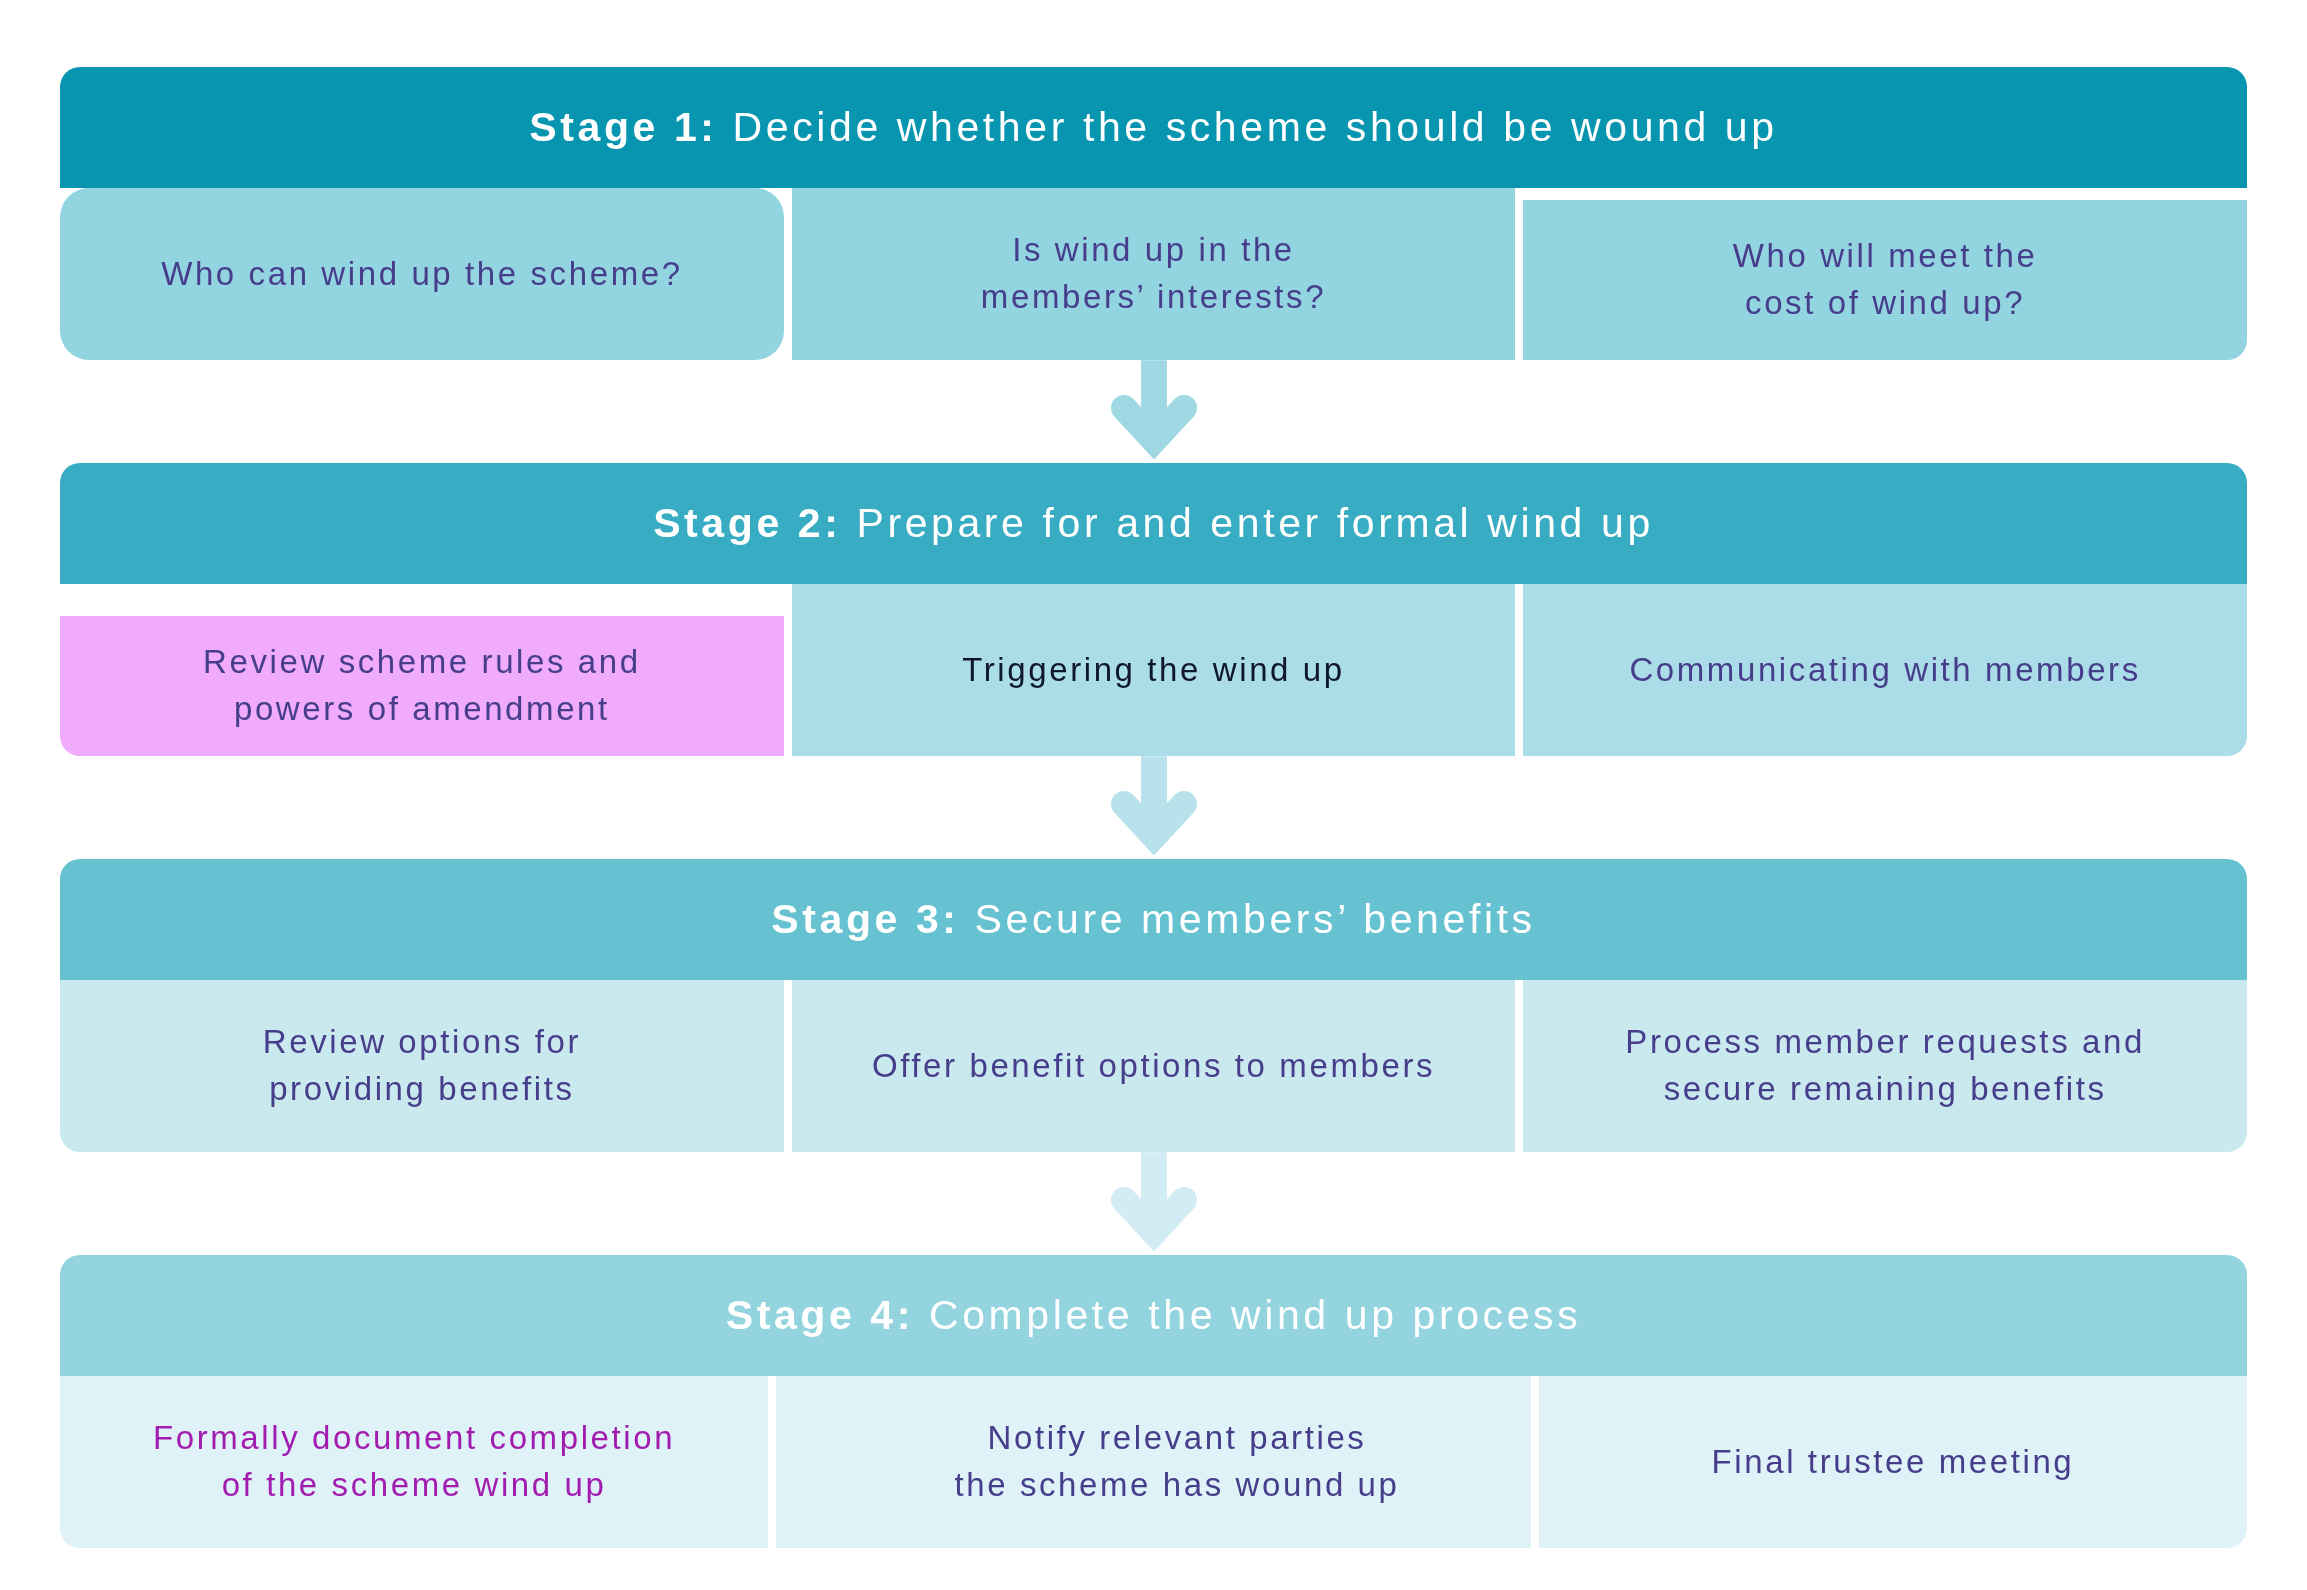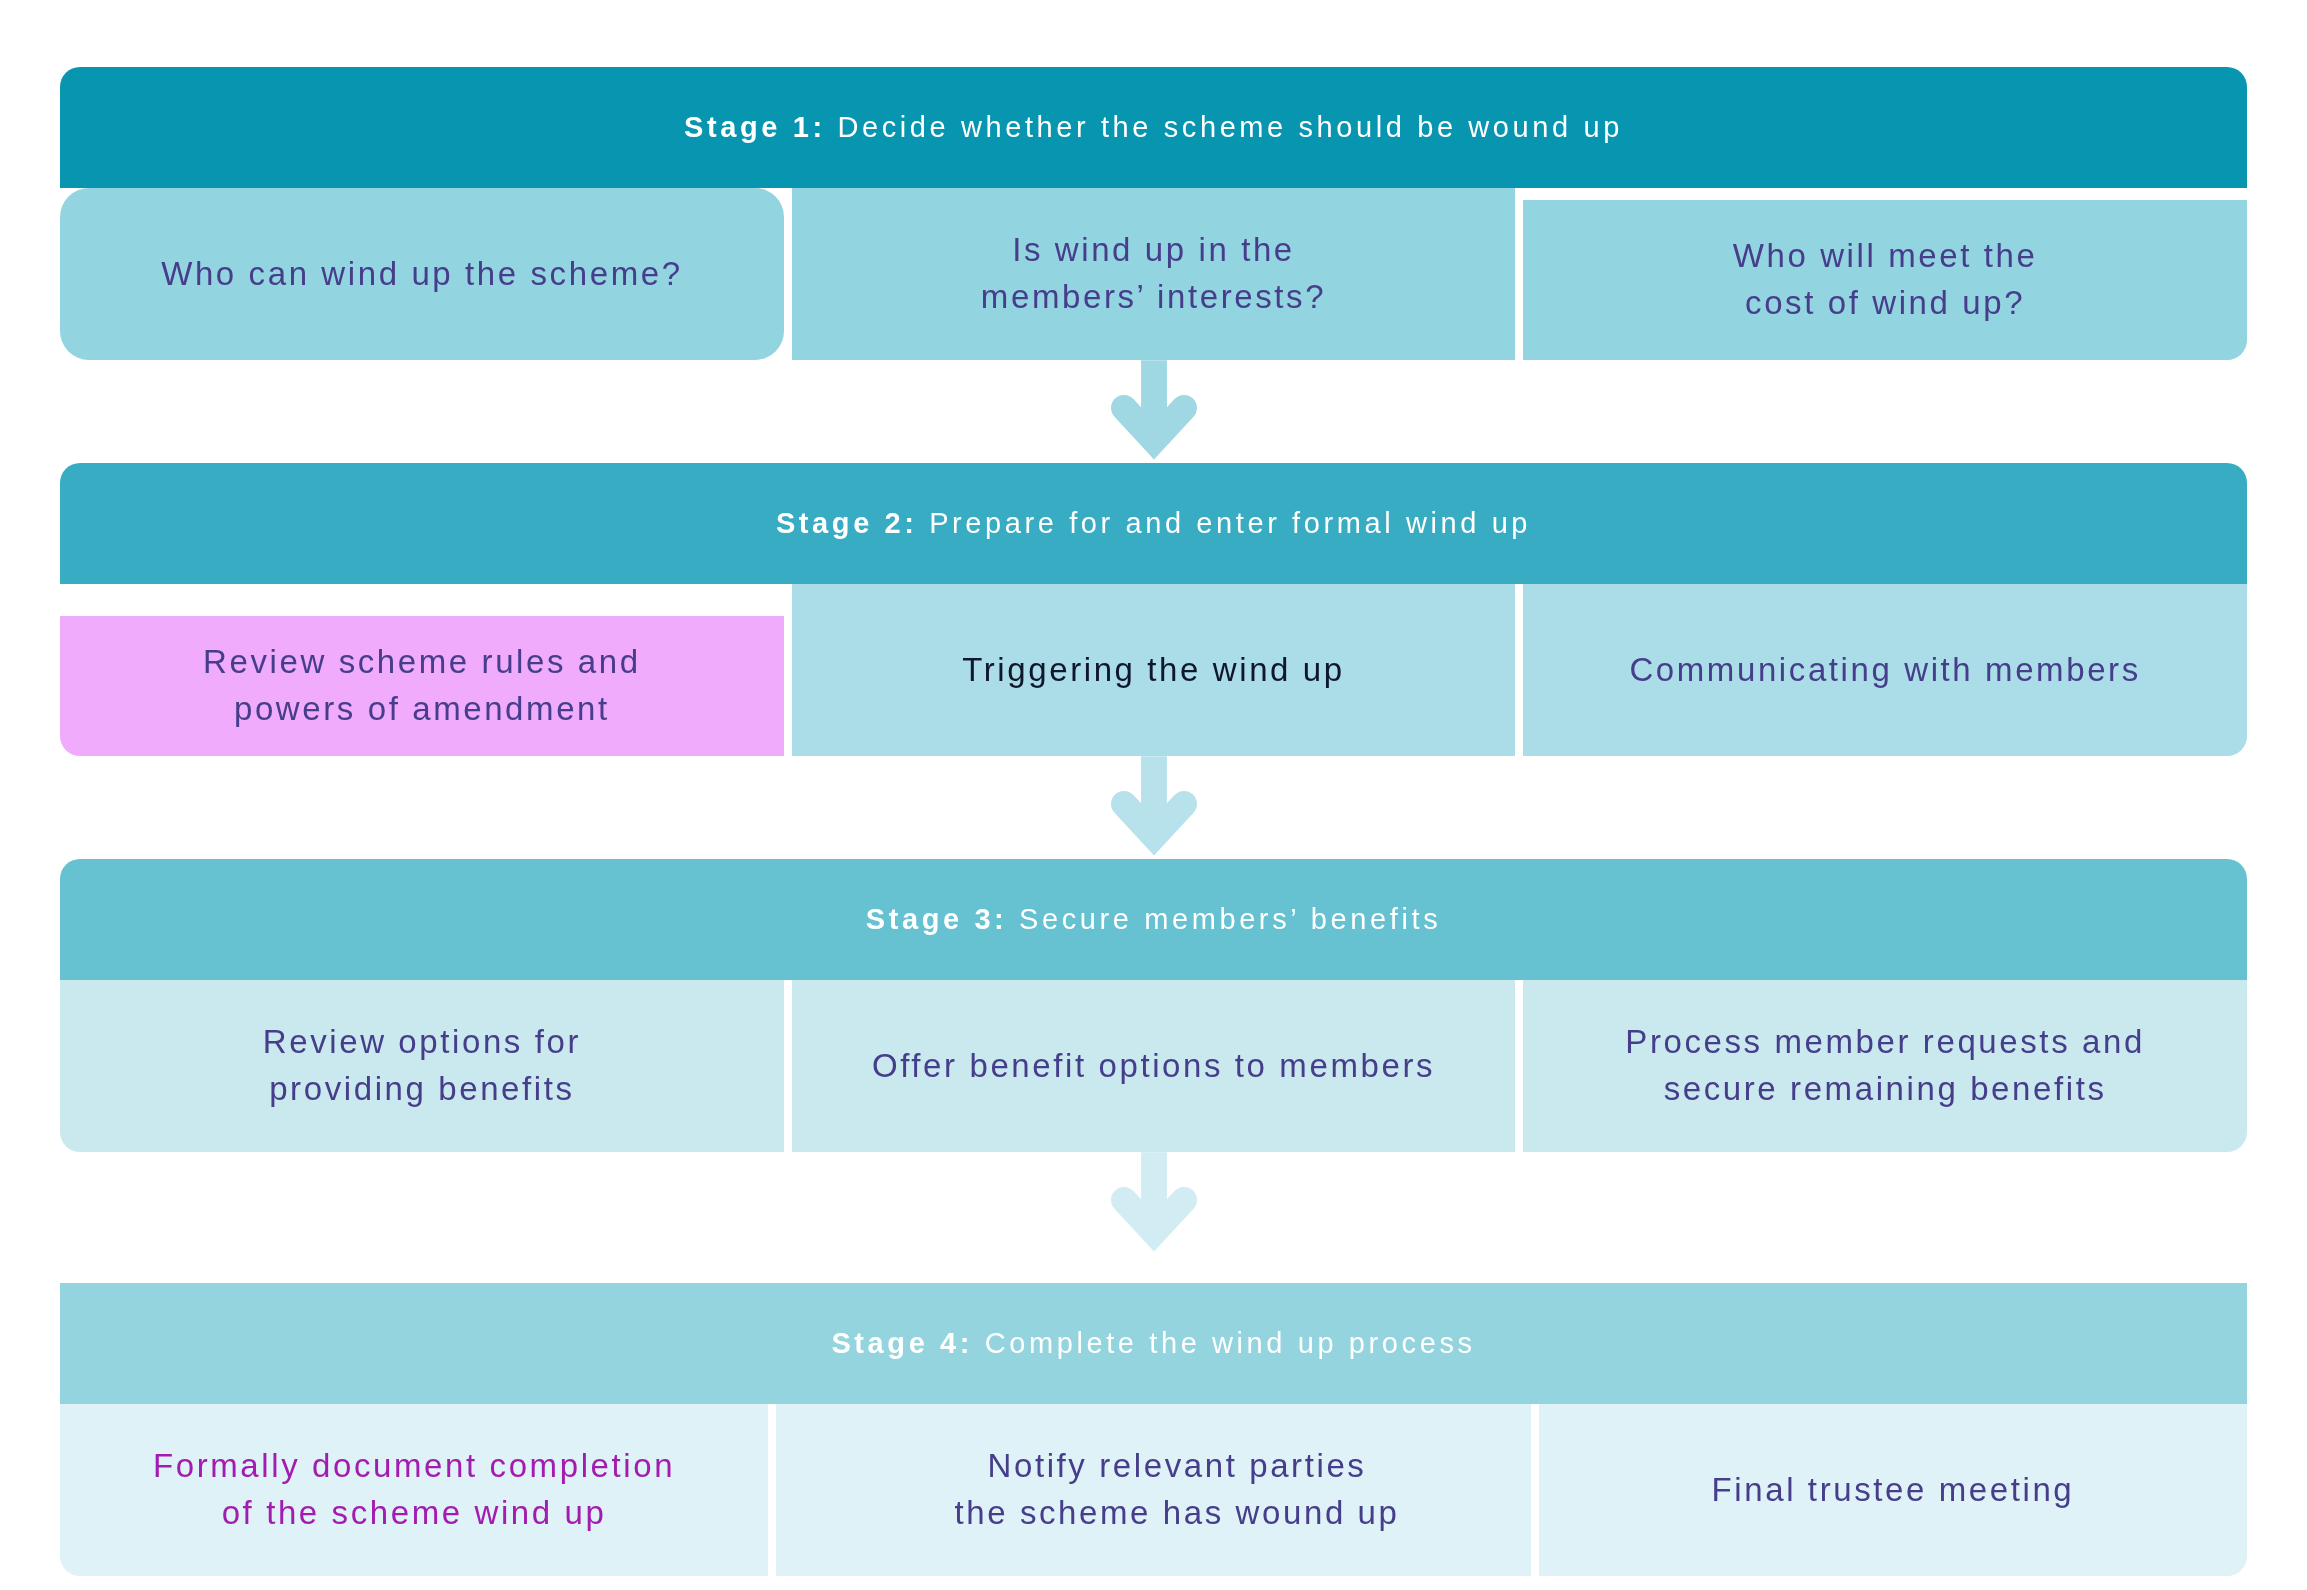--- a/index.html
+++ b/index.html
@@ -19,21 +19,21 @@
   .stage {
     border-radius: 20px;
     overflow: hidden;
   }
   .stage-header {
     height: 121px;
     display: flex;
     align-items: center;
     justify-content: center;
     color: #ffffff;
-    font-size: 29px;
+    font-size: 41px;
     letter-spacing: 3.6px;
     white-space: pre;
   }
   .stage-label { font-weight: 700; }
   .stage-title { font-weight: 400; }
   .stage-cells {
     display: flex;
     gap: 7.8px;
     height: 172px;
   }
@@ -49,21 +49,21 @@
     letter-spacing: 2.6px;
     white-space: pre-line;
   }
   
   .s1 .stage-header { background: #0795b0; }
   .s1 .cell        { background: #93d4e1; }
   .s2 .stage-header { background: #38acc2; }
   .s2 .cell        { background: #abdde8; }
   .s3 .stage-header { background: #66c1d1; }
   .s3 .cell        { background: #c9e9ef; }
-  .s4 .stage-header { background: #93d4df; margin-top: 28px; }
+  .s4 .stage-header { background: #93d4df; }
   .s4 .cell        { background: #dff2f7; }
   .gap {
     height: 103px;
     display: flex;
     justify-content: center;
     align-items: flex-start;
   }
   .arrow-svg { display: block; }
 </style>
 </head>

